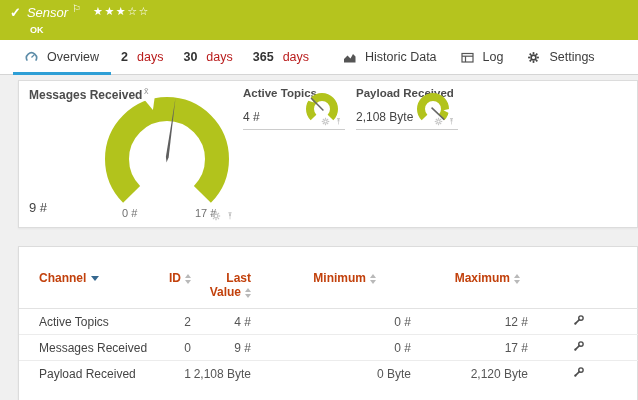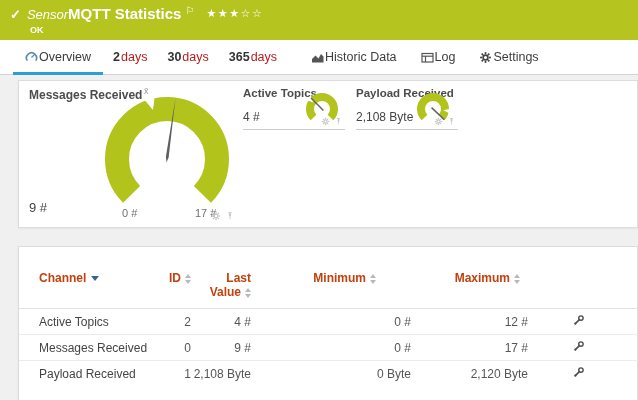--- a/index.html
+++ b/index.html
@@ -12,21 +12,21 @@
   .hdr-check{font-weight:bold;font-size:13px;margin-right:6px;}
   .hdr-kind{font-style:italic;font-size:13px;margin-right:0;}
   .hdr-title{font-weight:bold;font-size:15px;}
   .hdr-flag{font-size:10px;margin-left:4px;position:relative;top:-5px;}
   .hdr-stars{font-size:11px;letter-spacing:1.5px;margin-left:12px;position:relative;top:-2px;}
   .hdr-status{position:absolute;left:30px;top:25px;font-size:9px;font-weight:bold;}
 
   
   .tabbar{position:absolute;left:0;top:40px;width:638px;height:35px;background:#fff;
           border-bottom:1px solid #d5d5d5;display:flex;align-items:stretch;padding-left:13px;box-sizing:border-box;}
-  .tab{display:flex;align-items:center;gap:1px;padding:0 12px;font-size:12.5px;color:#3c3c3c;
+  .tab{display:flex;align-items:center;gap:9px;padding:0 12px;font-size:12.5px;color:#3c3c3c;
        position:relative;cursor:pointer;white-space:nowrap;}
   .tab.days{padding:0 10px;}
   .tab .num{font-weight:bold;color:#333;}
   .tab .days-word{color:#b91c1c;}
   .tab-underline{position:absolute;left:0;right:0;bottom:-1px;height:3px;background:#2e9fd6;}
   .tab svg{display:block;}
   .ml12{margin-left:12px;}
 
   
   .panel{position:absolute;background:#fff;border:1px solid #dcdcdc;box-sizing:border-box;
@@ -102,21 +102,20 @@
     </symbol>
   </defs>
 </svg>
 
 <div class="app">
 
   <div class="hdr">
     <div class="hdr-row">
       <span class="hdr-check">✓</span>
       <span class="hdr-kind">Sensor</span>
-      <span class="hdr-title">MQTT Statistics</span>
       <span class="hdr-flag">⚐</span>
       <span class="hdr-stars">★★★☆☆</span>
     </div>
     <div class="hdr-status">OK</div>
   </div>
 
   <div class="tabbar">
     <div class="tab">
       <svg class="icon-13" viewBox="0 0 13 13">
         <path d="M2.3 9.6 A5 5 0 1 1 10.7 9.6" fill="none" stroke="#5c8ca8" stroke-width="1.6"></path>

